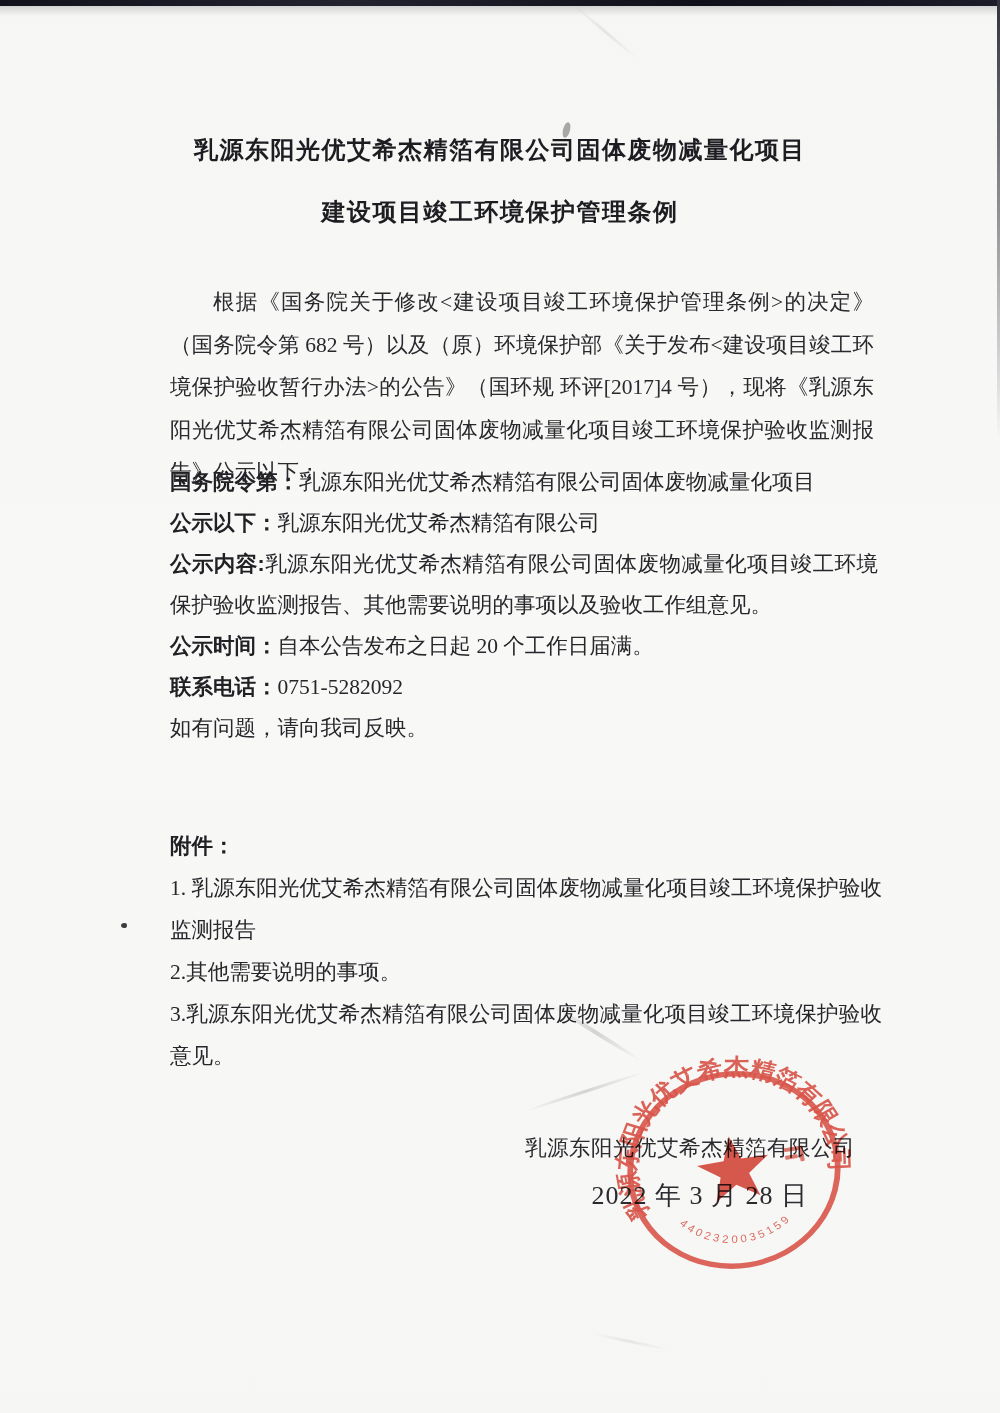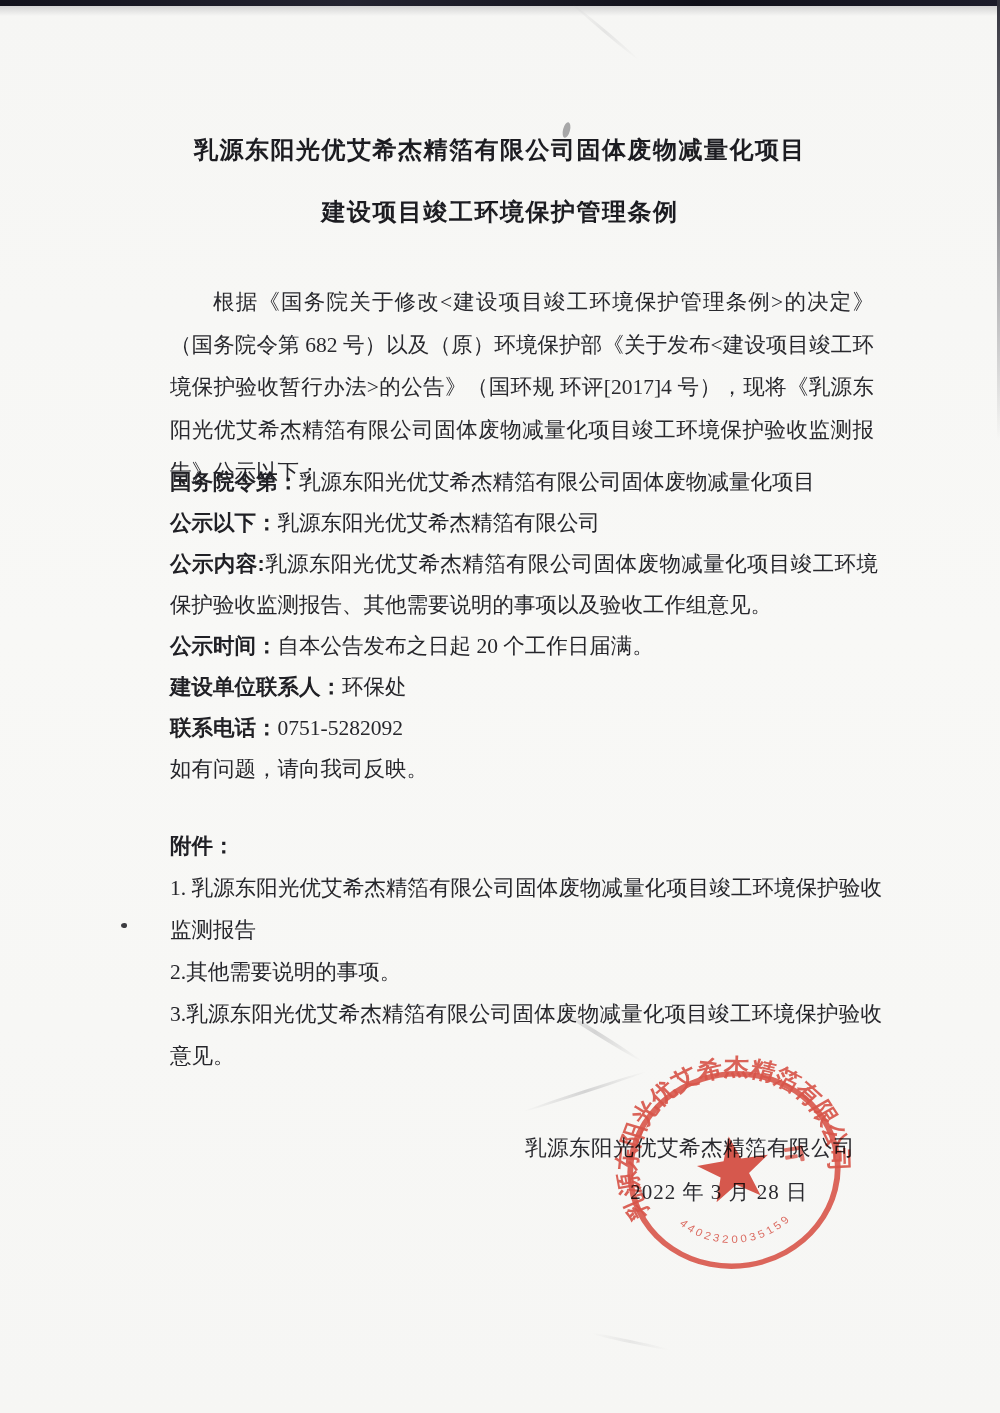--- a/index.html
+++ b/index.html
@@ -38,21 +38,21 @@
     font-size:21.5px;line-height:41px;}
   .info-line{text-align:justify;}
   .lbl{font-family:"Liberation Sans",sans-serif;font-weight:700;color:#202025;}
 
   .attach{position:absolute;left:170px;width:712px;top:825px;
     font-size:21.5px;line-height:42px;}
   .attach-heading{font-family:"Liberation Sans",sans-serif;font-weight:700;color:#202025;}
   .attach-item{text-align:justify;}
 
   .sign-company{position:absolute;right:145px;top:1133px;font-size:21.5px;letter-spacing:.5px;color:#2a2a2f;}
-  .sign-date{position:absolute;right:192px;top:1178px;font-size:21px;letter-spacing:1px;color:#2a2a2f;}
+  .sign-date{position:absolute;right:192px;top:1178px;font-size:26px;letter-spacing:1px;color:#2a2a2f;}
 
   .seal{position:absolute;left:616px;top:1052px;width:236px;height:236px;
     transform:rotate(-9deg) scale(1.05,.97);
     mix-blend-mode:multiply;opacity:.93;}
 </style>
 </head>
 <body>
 
 <div class="page">
 
@@ -78,23 +78,20 @@
     <div class="info-line">
       <span class="lbl">公示以下：</span><span>乳源东阳光优艾希杰精箔有限公司</span>
     </div>
     <div class="info-line">
       <span class="lbl">公示内容:</span><span>乳源东阳光优艾希杰精箔有限公司固体废物减量化项目竣工环境保护验收监测报告、其他需要说明的事项以及验收工作组意见。</span>
     </div>
     <div class="info-line">
       <span class="lbl">公示时间：</span><span>自本公告发布之日起 20 个工作日届满。</span>
     </div>
     <div class="info-line">
-      <span class="lbl">建设单位联系人：</span><span>环保处</span>
-    </div>
-    <div class="info-line">
       <span class="lbl">联系电话：</span><span>0751-5282092</span>
     </div>
     <div class="info-line">如有问题，请向我司反映。</div>
   </div>
 
   <div class="attach">
     <div class="attach-heading">附件：</div>
     <div class="attach-item">1.  乳源东阳光优艾希杰精箔有限公司固体废物减量化项目竣工环境保护验收监测报告</div>
     <div class="attach-item">2.其他需要说明的事项。</div>
     <div class="attach-item">3.乳源东阳光优艾希杰精箔有限公司固体废物减量化项目竣工环境保护验收意见。</div>

